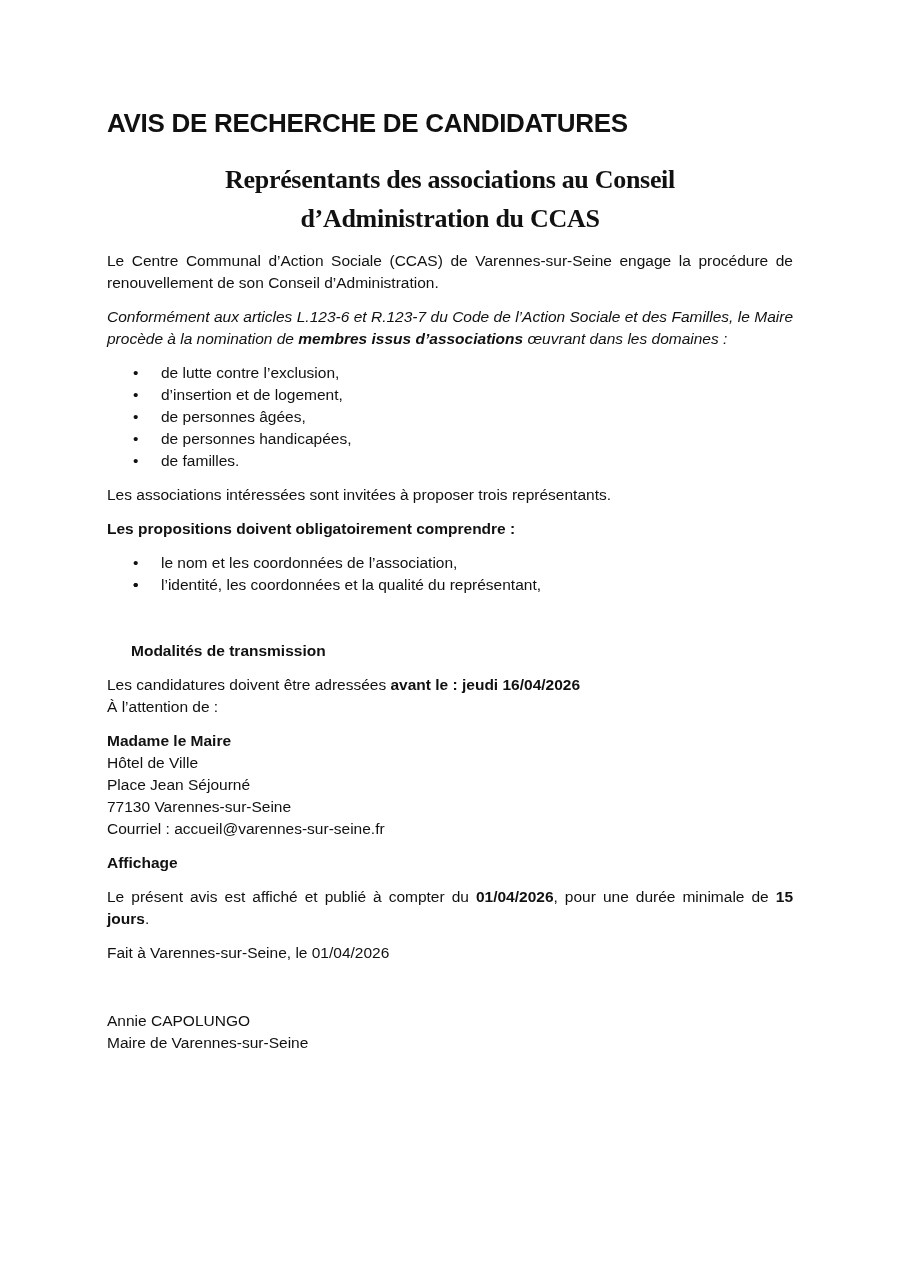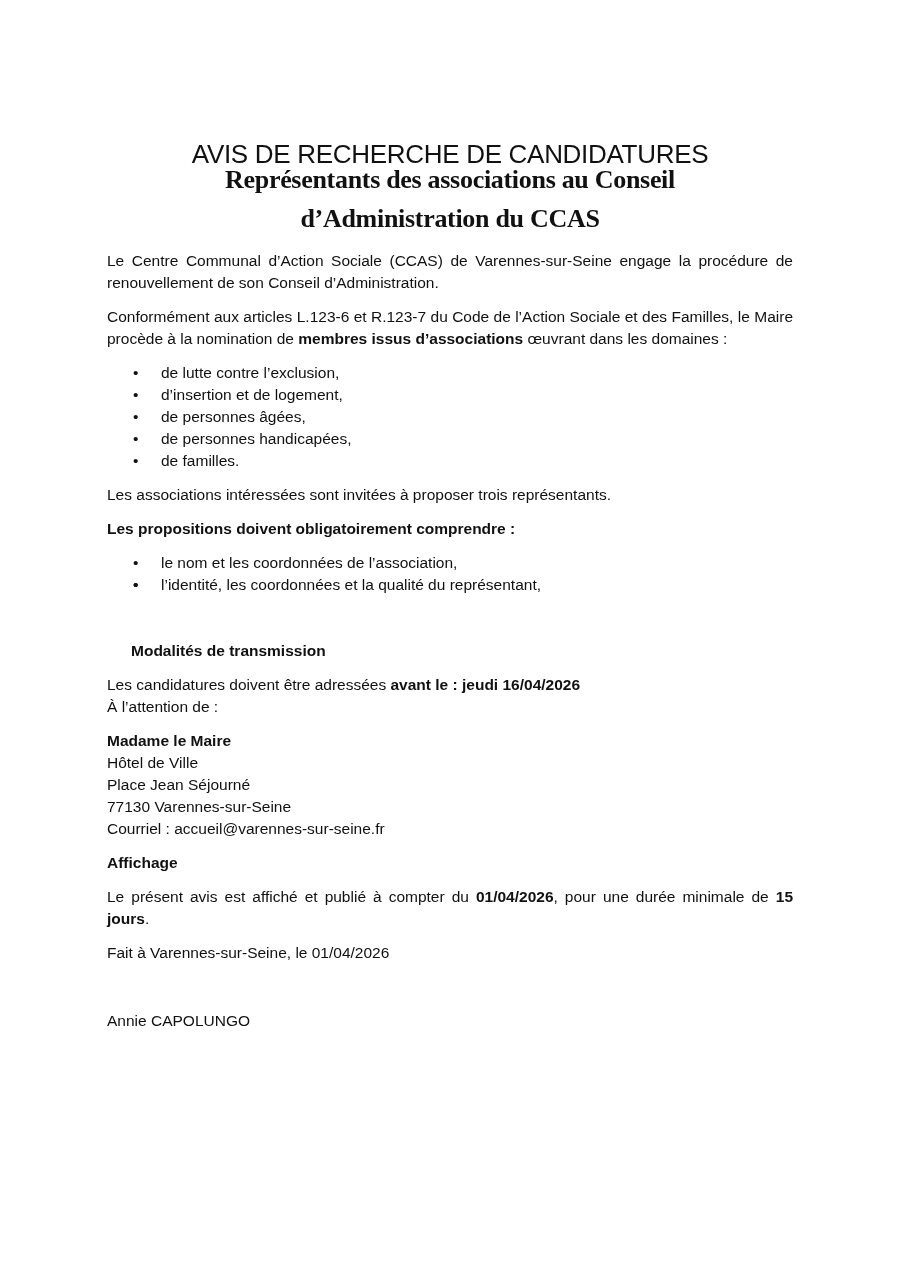--- a/index.html
+++ b/index.html
@@ -1,20 +1,20 @@
 <!DOCTYPE html>
 <html><head>
 <meta charset="utf-8">
 <style>
   html, body { margin:0; padding:0; background:#ffffff; }
   body { width:900px; height:1273px; position:relative; overflow:hidden;
          font-family:"Liberation Sans", sans-serif; color:#111; }
   .page { position:absolute; left:107px; top:0; width:686px; }
-  .h1 { position:absolute; left:0; width:686px; top:108px; text-align:center;
-        font-weight:normal; font-size:26px; letter-spacing:-0.3px;margin-top:31px; }
+  .h1 { position:absolute; left:0; width:686px; top:108px; 
+        font-weight:bold; font-size:26px; letter-spacing:-0.3px; }
   .h2 { position:absolute; left:0; width:686px; top:160px; text-align:center;
         font-weight:bold; font-size:26px; line-height:39px; letter-spacing:-0.3px;font-family:Liberation Serif, serif; }
   .p { position:absolute; left:0; width:686px; font-size:15.5px; line-height:22px; }
   .justify { text-align:justify; text-align-last:left; }
   .b { font-weight:bold; }
   ul.list { position:absolute; left:0; margin:0; padding:0; list-style:none;
             font-size:15.5px; line-height:22px; }
   ul.list li { position:relative; padding-left:54px; }
   ul.list li .bullet { position:absolute; left:26px; top:0; }
 </style>
@@ -25,21 +25,21 @@
 
   <div class="h1">AVIS DE RECHERCHE DE CANDIDATURES</div>
 
   <div class="h2">
     <div>Représentants des associations au Conseil</div>
     <div>d’Administration du CCAS</div>
   </div>
 
   <div class="p justify" style="top:250px;">Le Centre Communal d’Action Sociale (CCAS) de Varennes-sur-Seine engage la procédure de renouvellement de son Conseil d’Administration.</div>
 
-  <div class="p justify" style="top:306px;">
+  <div class="p justify" style="top:306px;font-style:italic;">
     <span>Conformément aux articles L.123-6 et R.123-7 du Code de l’Action Sociale et des Familles, le Maire procède à la nomination de </span><span class="b">membres issus d’associations</span><span> œuvrant dans les domaines :</span>
   </div>
 
   <ul class="list" style="top:362px;">
     <li><span class="bullet">•</span><span>de lutte contre l’exclusion,</span></li>
     <li><span class="bullet">•</span><span>d’insertion et de logement,</span></li>
     <li><span class="bullet">•</span><span>de personnes âgées,</span></li>
     <li><span class="bullet">•</span><span>de personnes handicapées,</span></li>
     <li><span class="bullet">•</span><span>de familles.</span></li>
   </ul>
@@ -72,15 +72,16 @@
   <div class="p b" style="top:852px;">Affichage</div>
 
   <div class="p justify" style="top:886px;">
     <span>Le présent avis est affiché et publié à compter du </span><span class="b">01/04/2026</span><span>, pour une durée minimale de </span><span class="b">15 jours</span><span>.</span>
   </div>
 
   <div class="p" style="top:942px;">Fait à Varennes-sur-Seine, le 01/04/2026</div>
 
   <div class="p" style="top:1010px;">
     <div>Annie CAPOLUNGO</div>
+    <div>Maire de Varennes-sur-Seine</div>
   </div>
 
 </div>
 
 </body></html>

